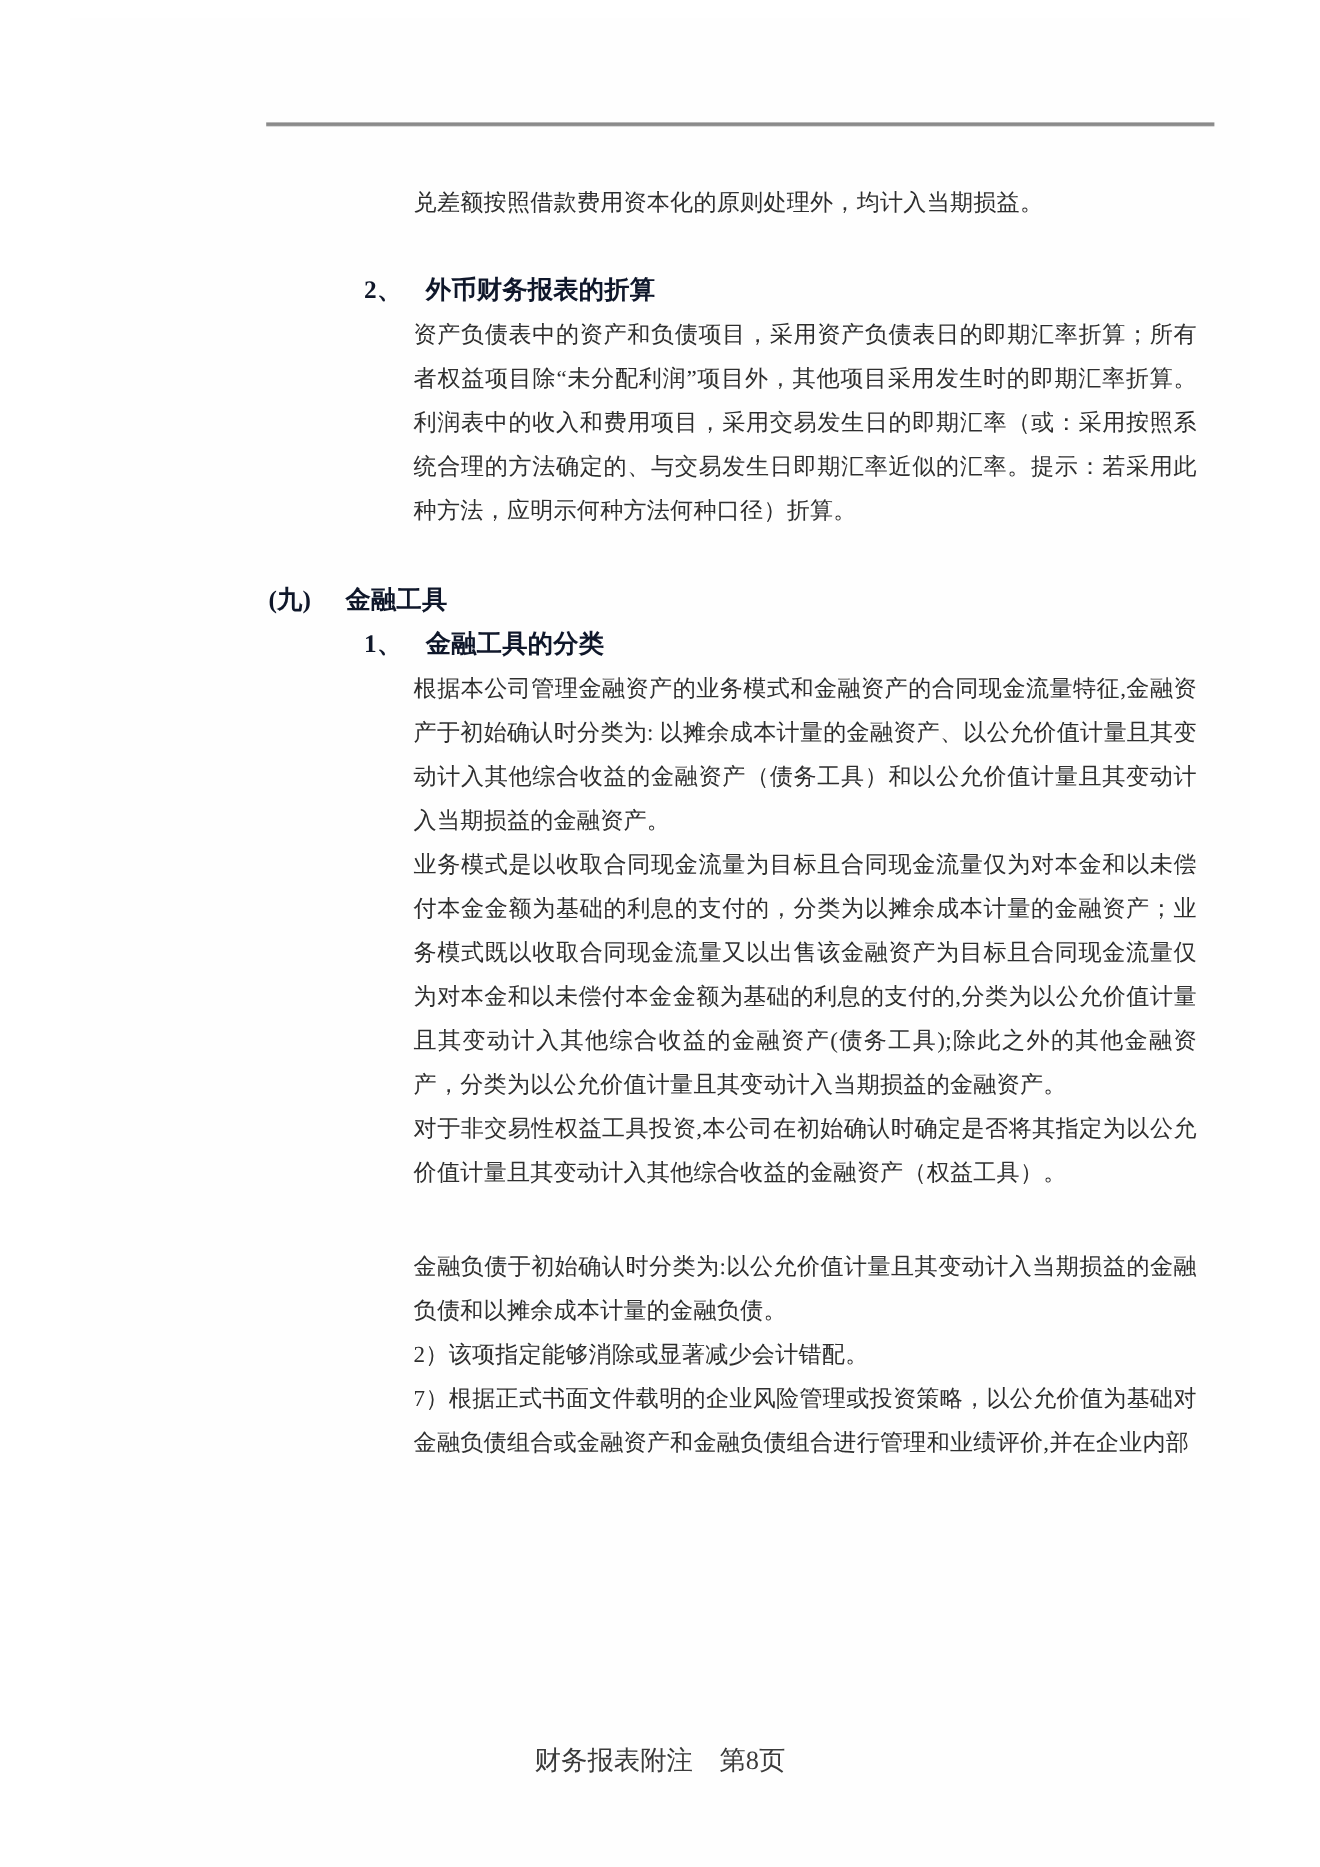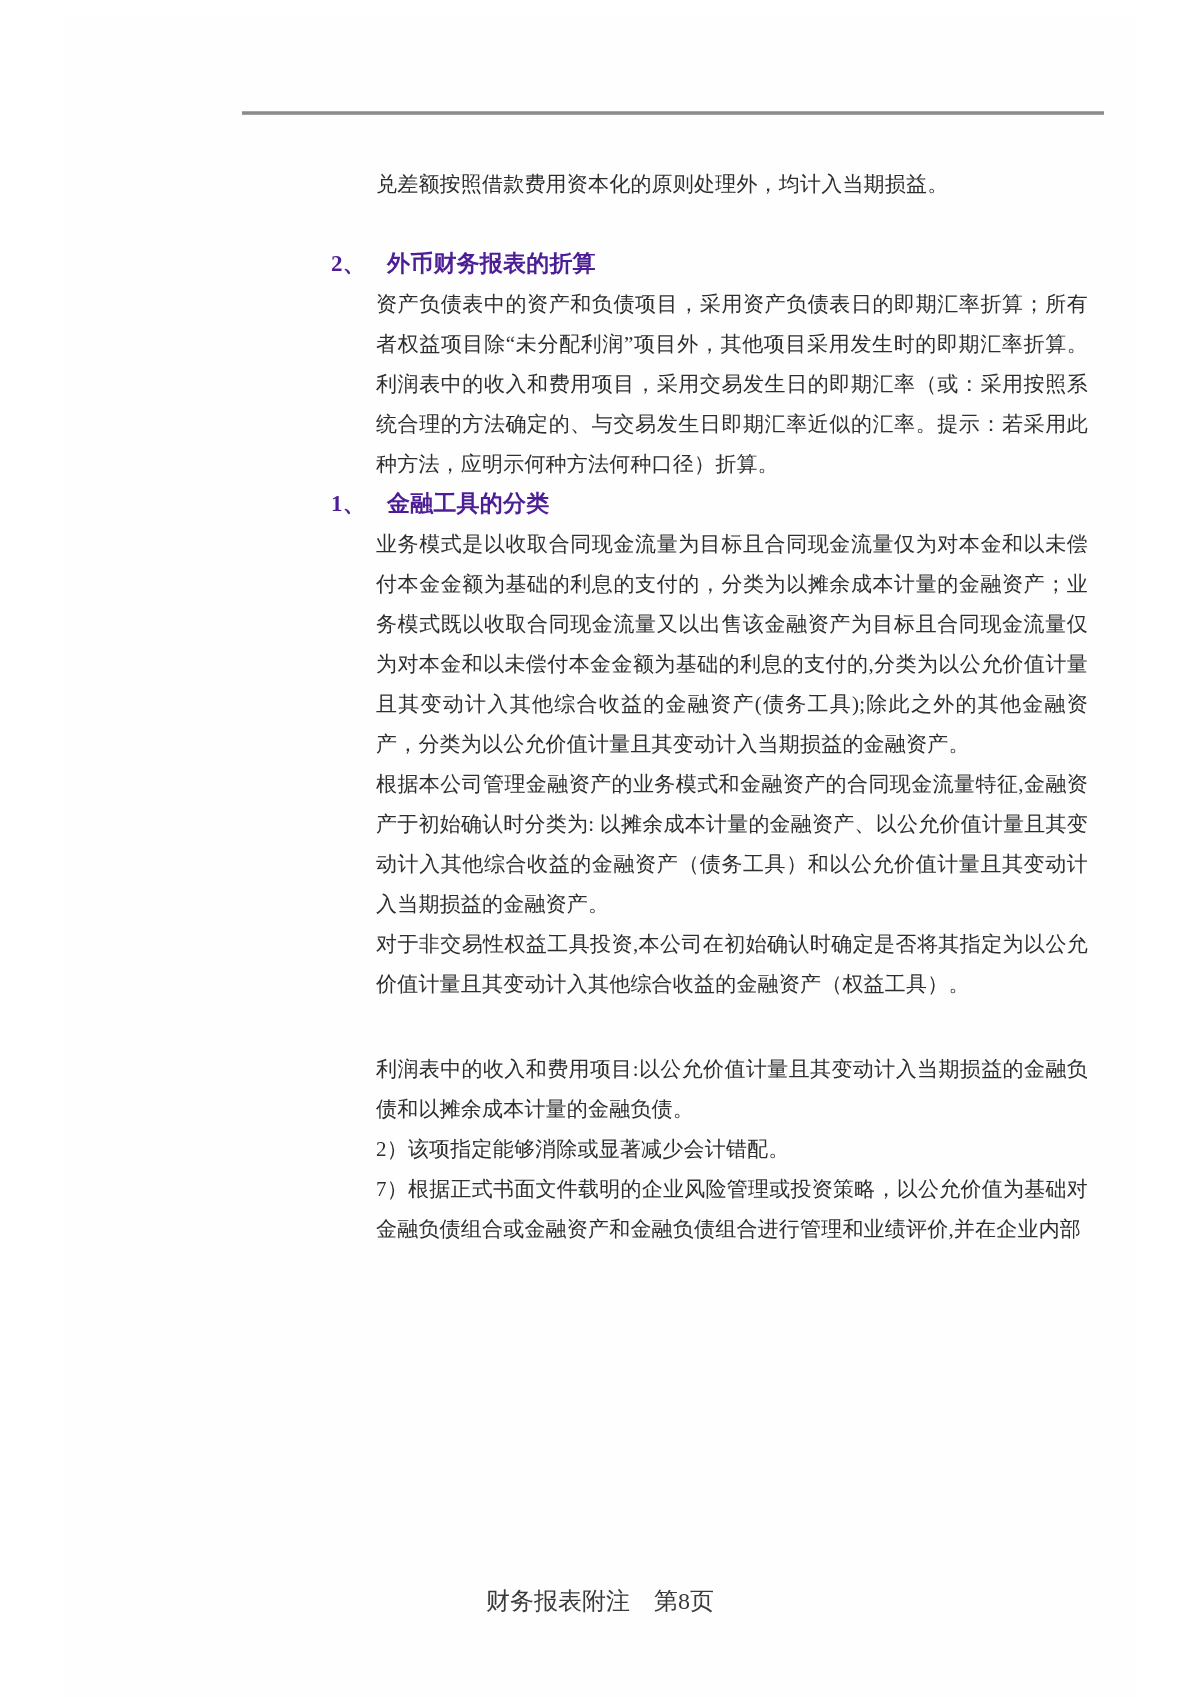--- a/index.html
+++ b/index.html
@@ -29,21 +29,21 @@
     width: 846px;
     font-size: 21px;
     line-height: 40px;
     letter-spacing: 0.2px;
   }
   .para { text-align: justify; }
   .indent-l2 { margin-left: 134px; }  
   .indent-l1 { margin-left: 75px; }   
   .heading {
     font-weight: 700;
-    color: #4c1d95;
+    color: #0f172a;
     font-size: 23px;
     line-height: 40px;
     white-space: nowrap;
   }
   .lvl1-heading { margin-left: 2px; }   
   .lvl2-heading { margin-left: 89px; }  
   .hnum { display: inline-block; }
   .hnum.w56 { width: 56px; }
   .hnum.w70 { width: 70px; }
   .gap-1line { margin-top: 40px; }
@@ -69,31 +69,32 @@
 
   <main class="content">
 
     <p class="para indent-l2">兑差额按照借款费用资本化的原则处理外，均计入当期损益。</p>
 
     <div class="heading lvl2-heading gap-1line"><span class="hnum w56">2、</span><span>外币财务报表的折算</span></div>
 
     <p class="para indent-l2">资产负债表中的资产和负债项目，采用资产负债表日的即期汇率折算；所有者权益项目除“未分配利润”项目外，其他项目采用发生时的即期汇率折算。利润表中的收入和费用项目，采用交易发生日的即期汇率（或：采用按照系统合理的方法确定的、与交易发生日即期汇率近似的汇率。提示：若采用此种方法，应明示何种方法何种口径）折算。</p>
 
 
+    <div class="heading lvl1-heading gap-head"><span class="hnum w70">(九)</span><span>金融工具</span></div>
 
 
     <div class="heading lvl2-heading"><span class="hnum w56">1、</span><span>金融工具的分类</span></div>
 
+    <p class="para indent-l2">根据本公司管理金融资产的业务模式和金融资产的合同现金流量特征,金融资产于初始确认时分类为: 以摊余成本计量的金融资产、以公允价值计量且其变动计入其他综合收益的金融资产（债务工具）和以公允价值计量且其变动计入当期损益的金融资产。</p>
+
     <p class="para indent-l2">业务模式是以收取合同现金流量为目标且合同现金流量仅为对本金和以未偿付本金金额为基础的利息的支付的，分类为以摊余成本计量的金融资产；业务模式既以收取合同现金流量又以出售该金融资产为目标且合同现金流量仅为对本金和以未偿付本金金额为基础的利息的支付的,分类为以公允价值计量且其变动计入其他综合收益的金融资产(债务工具);除此之外的其他金融资产，分类为以公允价值计量且其变动计入当期损益的金融资产。</p>
-
-    <p class="para indent-l2">根据本公司管理金融资产的业务模式和金融资产的合同现金流量特征,金融资产于初始确认时分类为: 以摊余成本计量的金融资产、以公允价值计量且其变动计入其他综合收益的金融资产（债务工具）和以公允价值计量且其变动计入当期损益的金融资产。</p>
 
     <p class="para indent-l2">对于非交易性权益工具投资,本公司在初始确认时确定是否将其指定为以公允价值计量且其变动计入其他综合收益的金融资产（权益工具）。</p>
 
-    <p class="para indent-l2 gap-blank">利润表中的收入和费用项目:以公允价值计量且其变动计入当期损益的金融负债和以摊余成本计量的金融负债。</p>
+    <p class="para indent-l2 gap-blank">金融负债于初始确认时分类为:以公允价值计量且其变动计入当期损益的金融负债和以摊余成本计量的金融负债。</p>
 
 
     <p class="para indent-l2">2）该项指定能够消除或显著减少会计错配。</p>
 
     <p class="para indent-l2">7）根据正式书面文件载明的企业风险管理或投资策略，以公允价值为基础对金融负债组合或金融资产和金融负债组合进行管理和业绩评价,并在企业内部</p>
 
   </main>
 
   <footer class="footer">
     <span>财务报表附注　第8页</span>

